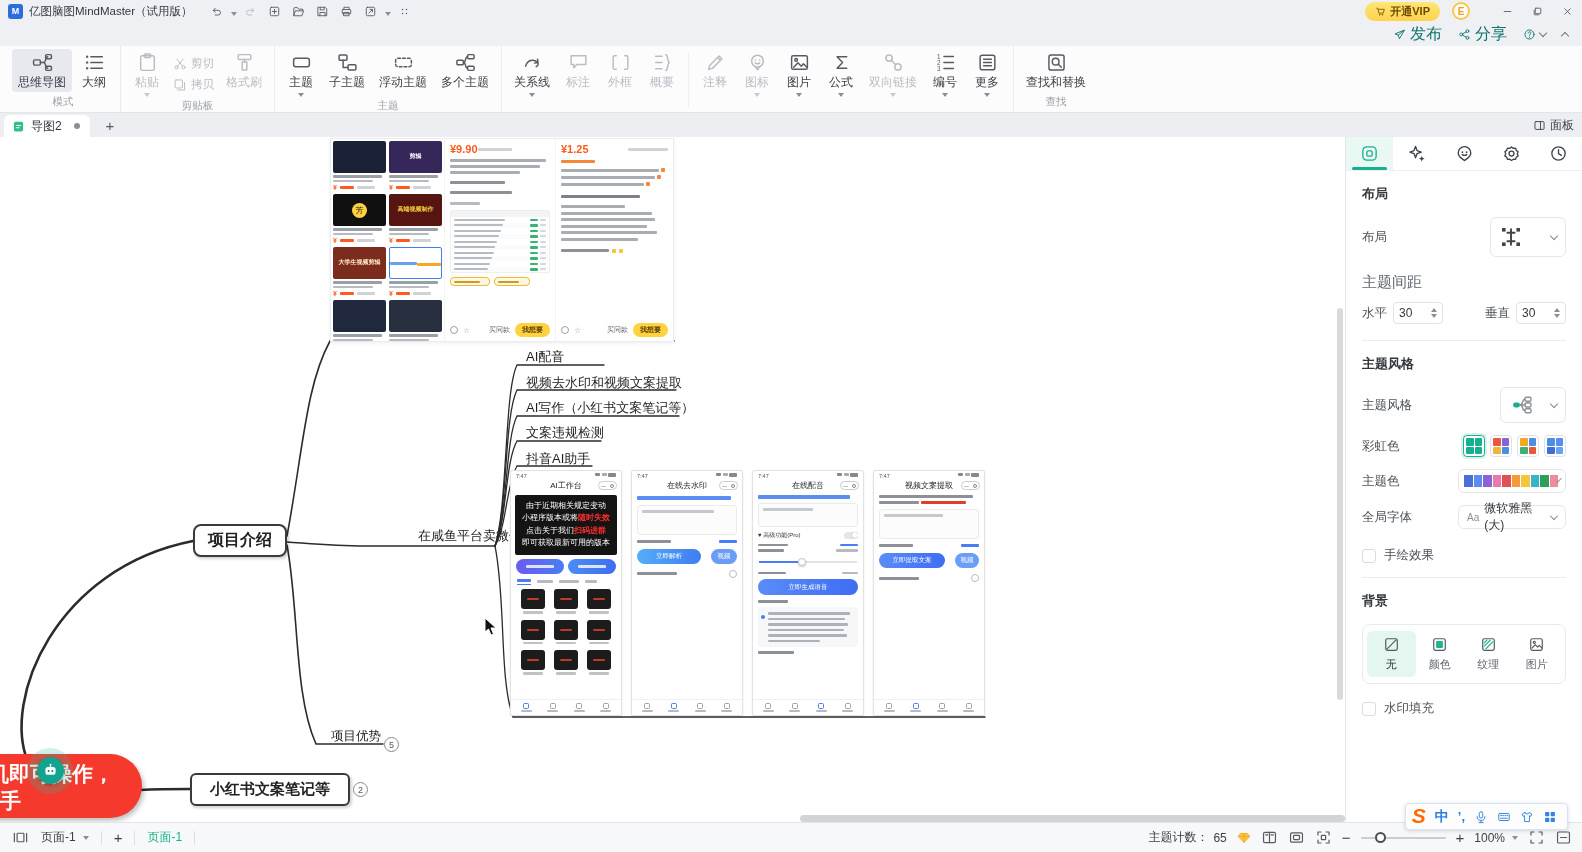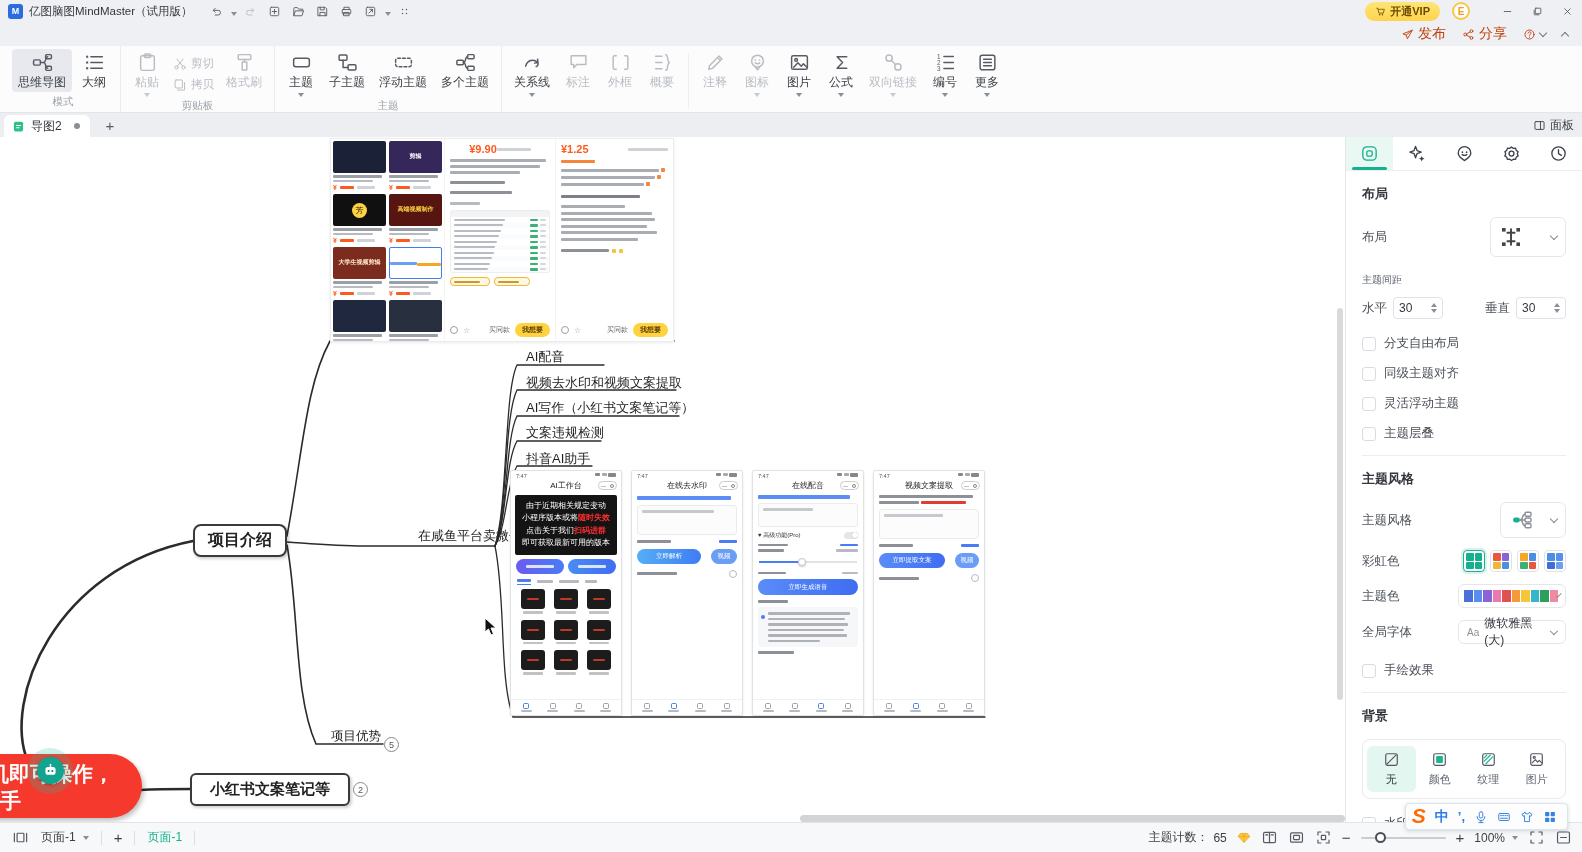--- a/index.html
+++ b/index.html
@@ -26,21 +26,21 @@
   .winbtn svg { width:11px; height:11px; }
 
   
   .menubar { height:24px; display:flex; align-items:center; padding:0 14px 0 18px; position:relative; }
   .menu-items { display:flex; align-items:center; gap:8px; }
   .mitem { font-size:12.5px; color:#3c4046; padding:3px 13px; border-radius:6px; position:relative; display:flex; align-items:center; gap:4px;}
   .mitem.active { background:#fff; box-shadow:0 1px 2px rgba(0,0,0,.06); font-weight:bold;}
   .hotbadge { background:linear-gradient(90deg,#ff7a45,#ff2d78); color:#fff; font-size:8.5px; font-style:italic;
     font-weight:bold; border-radius:8px; padding:1px 6px; position:relative; top:-4px; }
   .menu-right { position:absolute; right:14px; display:flex; align-items:center; gap:16px; }
-  .mr-item { display:flex; align-items:center; gap:4px; font-size:14px; color:#c2410c; }
+  .mr-item { display:flex; align-items:center; gap:4px; font-size:16px; color:#0f766e; }
   .mr-item svg { width:13px; height:13px; }
   .chevsm { width:6px; height:6px; border-right:1.4px solid #777; border-bottom:1.4px solid #777;
     transform:rotate(45deg); display:inline-block; margin-top:-3px; }
   .chevup { transform:rotate(-135deg); margin-top:3px; }
 
   
   .ribbon { height:67px; background:#fcfcfd; border-bottom:1px solid #e3e5e8; display:flex; padding-left:6px; }
   .rgroup { display:flex; flex-direction:column; border-right:1px solid #e9ebee; padding:3px 6px 0 6px; }
   .rgroup:last-child { border-right:none; }
   .rbtns { display:flex; align-items:flex-start; gap:2px; flex:1; }
@@ -140,21 +140,21 @@
   
   .panel { width:237px; background:#fff; border-left:1px solid #e3e5e8; display:flex; flex-direction:column; }
   .ptabs { height:34px; display:flex; border-bottom:1px solid #eceef0; }
   .ptab { flex:1; display:flex; align-items:center; justify-content:center; color:#3d434b; position:relative; }
   .ptab svg { width:19px; height:19px; }
   .ptab.active { background:#e9f8f2; color:#17b08e; }
   .ptab.active::after { content:""; position:absolute; bottom:0; left:6px; right:6px; height:3px;
     background:#17b08e; border-radius:2px; }
   .pcontent { flex:1; padding:14px 16px 0; overflow:hidden; }
   .sec-title { font-size:13px; font-weight:bold; color:#33373d; margin-bottom:14px; }
-  .sec-sub { font-size:10px; color:#5f6570; margin:16px 0 10px; }
+  .sec-sub { font-size:15px; color:#5f6570; margin:16px 0 10px; }
   .prow { display:flex; align-items:center; justify-content:space-between; margin-bottom:12px; }
   .plabel { font-size:12.5px; color:#4b5058; }
   .pdrop { background:#fff; border:1px solid #e4e6e9; border-radius:6px; display:flex; align-items:center;
     justify-content:space-between; padding:0 8px; }
   .pglyph { display:flex; align-items:center; }
   .chev { width:6px; height:6px; border-right:1.5px solid #888; border-bottom:1.5px solid #888;
     transform:rotate(45deg); margin-top:-3px; }
   .spingroup { display:flex; align-items:center; gap:6px; }
   .spin { width:50px; height:22px; border:1px solid #e0e2e6; border-radius:4px; display:flex;
     align-items:center; justify-content:space-between; padding:0 5px; font-size:12px; color:#33373d; }
@@ -524,20 +524,33 @@
           <div class="rbtn">
             <span class="ricon"><svg viewBox="0 0 20 20" width="100%" height="100%" fill="none" stroke="currentColor" stroke-width="1.4" stroke-linecap="round" stroke-linejoin="round">
                 <rect x="3" y="3" width="14" height="14" rx="2"></rect>
                 <path d="M6.3 7h7.4M6.3 10h7.4M6.3 13h7.4"></path>
               </svg></span>
             <span class="rlabel">更多</span>
             <span class="dcaret"></span>
           </div>
         </div>
       </div>
+      <div class="rgroup">
+        <div class="rbtns">
+          <div class="rbtn">
+            <span class="ricon"><svg viewBox="0 0 20 20" width="100%" height="100%" fill="none" stroke="currentColor" stroke-width="1.4" stroke-linecap="round" stroke-linejoin="round">
+                <rect x="2.8" y="2.8" width="14.4" height="14.4" rx="2"></rect>
+                <circle cx="9.2" cy="9.2" r="3.2"></circle>
+                <path d="M11.6 11.6l3 3"></path>
+              </svg></span>
+            <span class="rlabel">查找和替换</span>
+          </div>
+        </div>
+        <div class="rglabel">查找</div>
+      </div>
     </div>
 
   <div class="tabbar">
     <div class="doctab" style="margin-left:4px">
       <span style="display:flex">
           <svg viewBox="0 0 20 20" width="100%" height="100%" fill="none" stroke="currentColor" stroke-width="1.4" stroke-linecap="round" stroke-linejoin="round">
             <rect x="3" y="2.5" width="14" height="15" rx="2.5" fill="#2cc287" stroke="none"></rect>
             <path d="M7 8.5h6M7 12h4" stroke="#fff" stroke-width="1.6"></path>
           </svg>
         </span>
@@ -651,21 +664,21 @@
               <span class="bar" style="display:block;width:92%;height:2.5px;background:#9aa0a6;margin-top:2px"></span>
               <span class="bar" style="display:block;width:75%;height:2.5px;background:#b7bbc1;margin-top:2px"></span>
             </div>
             <div class="lcard">
               <div class="lthumb" style="background:#28303f;"></div>
               <span class="bar" style="display:block;width:92%;height:2.5px;background:#9aa0a6;margin-top:2px"></span>
               <span class="bar" style="display:block;width:75%;height:2.5px;background:#b7bbc1;margin-top:2px"></span>
             </div>
           </div>
           <div class="lst-col lst-mid">
-            <div style="display:flex;justify-content:center;align-items:center">
+            <div style="display:flex;justify-content:flex-start;align-items:center">
               <span class="pricebig">¥9.90</span>
               <span class="bar" style="display:block;width:34px;height:3px;background:#cfd2d6;"></span>
             </div>
             <div style="margin-top:4px;display:grid;gap:3px">
               <span class="bar" style="display:block;width:96%;height:3px;background:#a9adb3;"></span>
               <span class="bar" style="display:block;width:90%;height:3px;background:#a9adb3;"></span>
               <span class="bar" style="display:block;width:70%;height:3px;background:#a9adb3;"></span>
             </div>
             <div style="margin-top:7px">
               <span class="bar" style="display:block;width:55%;height:3px;background:#8d9197;"></span>
@@ -1232,38 +1245,20 @@
             <span class="plabel">垂直</span>
             <div class="spin">
               <span>30</span>
               <span class="spinbtns">
                   <span class="tri-up"></span>
                   <span class="tri-dn"></span>
                 </span>
             </div>
           </div>
         </div>
-        <div id="layout-checks">
-            <div class="checkrow">
-              <span class="checkbox"></span>
-              <span class="checklabel">分支自由布局</span>
-            </div>
-            <div class="checkrow">
-              <span class="checkbox"></span>
-              <span class="checklabel">同级主题对齐</span>
-            </div>
-            <div class="checkrow">
-              <span class="checkbox"></span>
-              <span class="checklabel">灵活浮动主题</span>
-            </div>
-            <div class="checkrow">
-              <span class="checkbox"></span>
-              <span class="checklabel">主题层叠</span>
-            </div>
-          </div>
         <div class="pdivider"></div>
         <div class="sec-title">主题风格</div>
         <div class="prow">
           <span class="plabel">主题风格</span>
           <div class="pdrop" style="width:66px;height:36px">
             <span class="pglyph" style="width:26px;height:20px">
                 <svg viewBox="0 0 20 20" width="100%" height="100%" fill="none" stroke="currentColor" stroke-width="1.4" stroke-linecap="round" stroke-linejoin="round">
                   <rect x="1" y="7.6" width="7" height="4.8" rx="2.4" fill="#17b08e" stroke="none"></rect>
                   <rect x="13" y="2.2" width="6" height="4" rx="1.2" stroke="#8a9097"></rect>
                   <rect x="13" y="8" width="6" height="4" rx="1.2" stroke="#8a9097"></rect>

